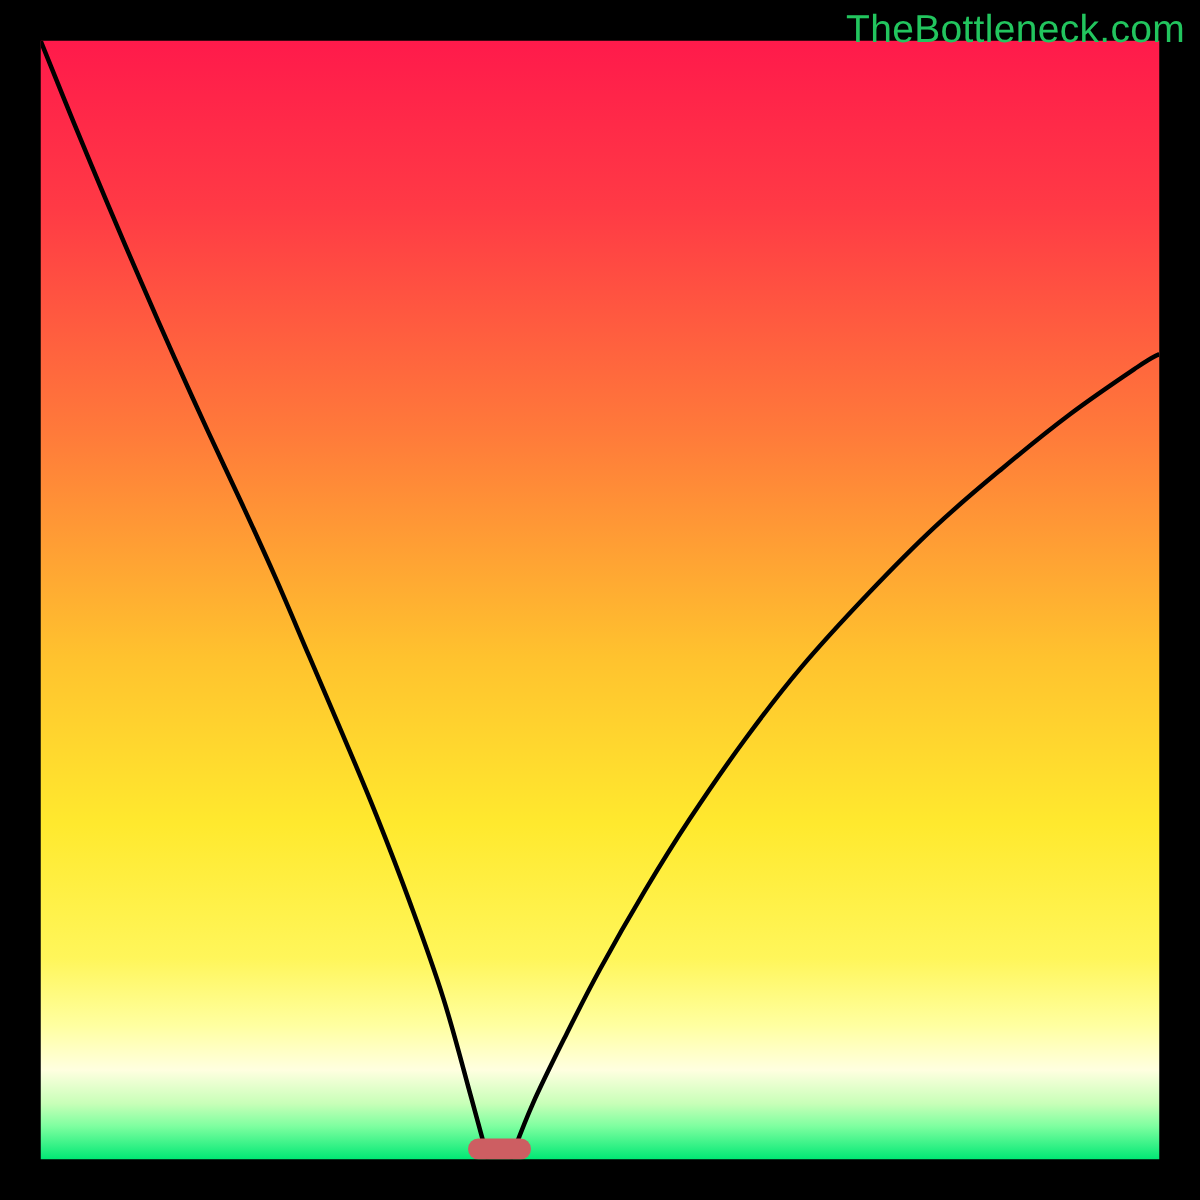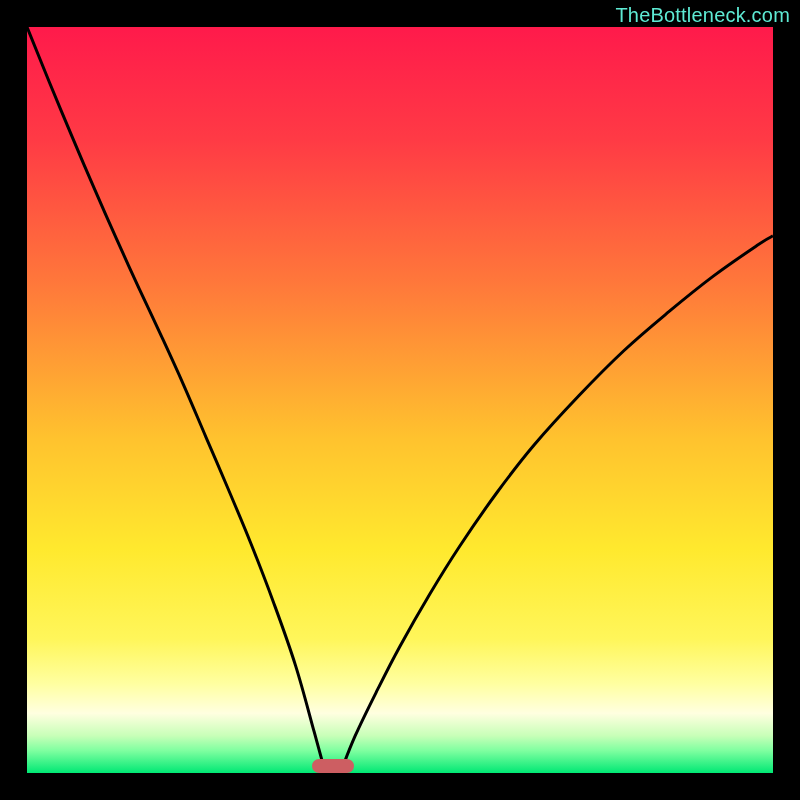--- a/index.html
+++ b/index.html
@@ -25,22 +25,22 @@
     overflow: hidden;
   }
   .gradient {
     position: absolute;
     inset: 0;
   }
   .watermark {
     position: absolute;
     top: 4px;
     right: 10px;
-    color: #5eead4;
-    font-size: 20px;
+    color: #22c55e;
+    font-size: 26px;
     font-weight: 500;
     letter-spacing: 0.2px;
   }
   .marker {
     position: absolute;
     width: 42px;
     height: 14px;
     border-radius: 7px;
     background: #cd5e62;
     transform: translate(-50%, -50%);

